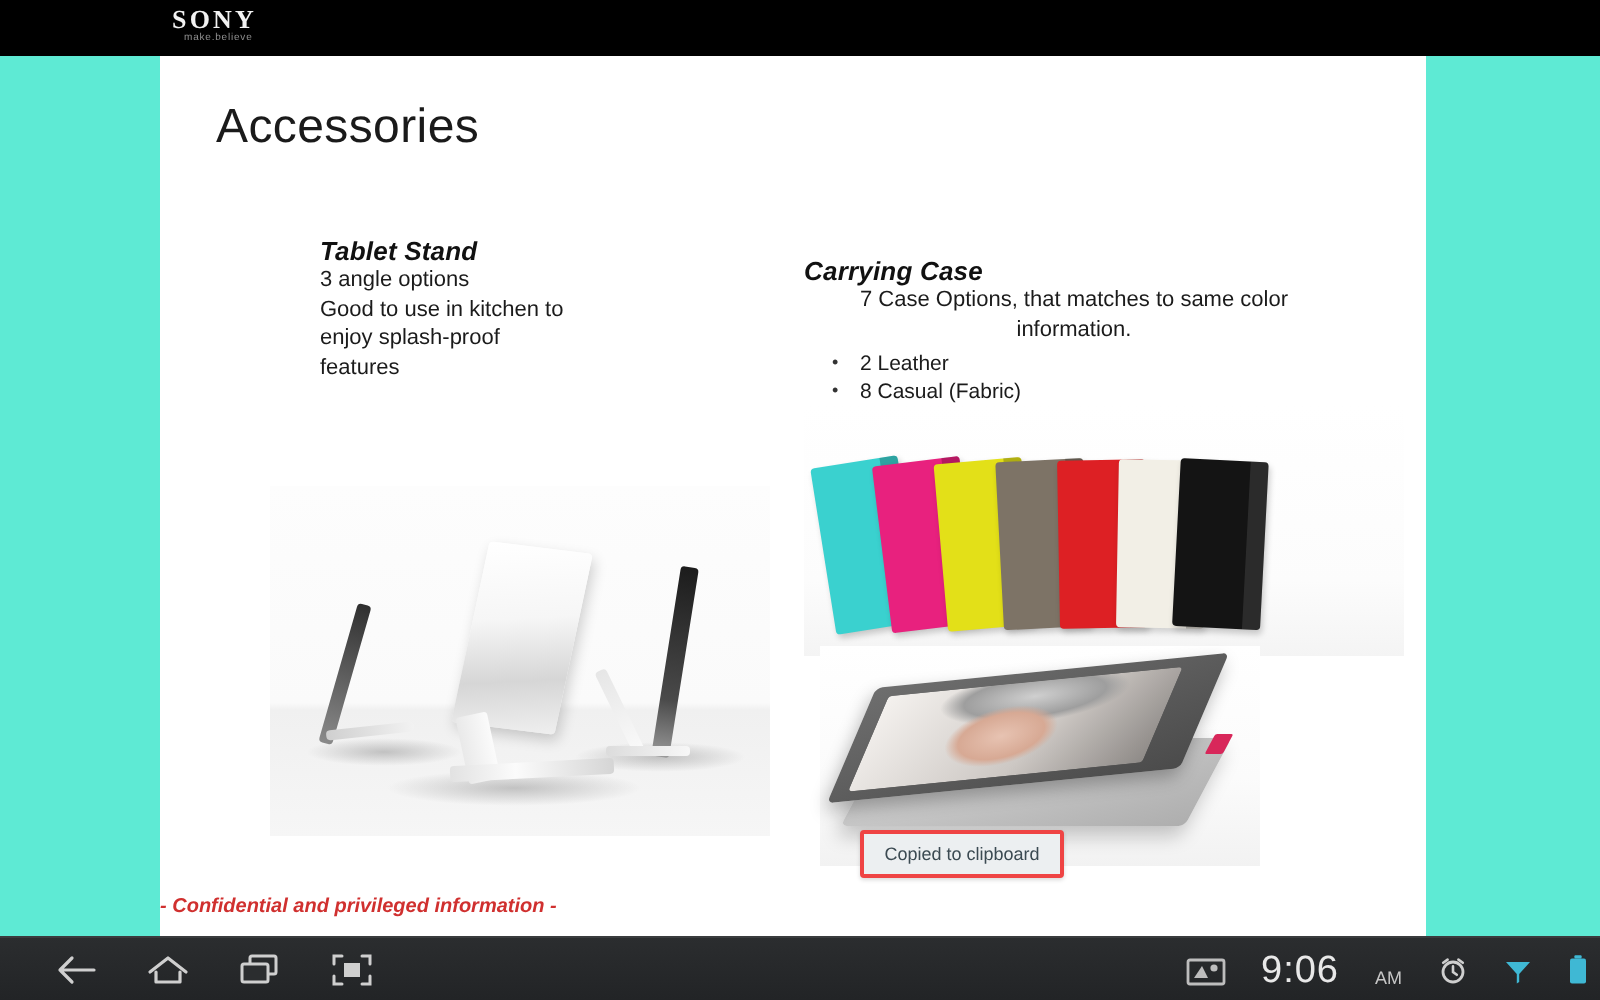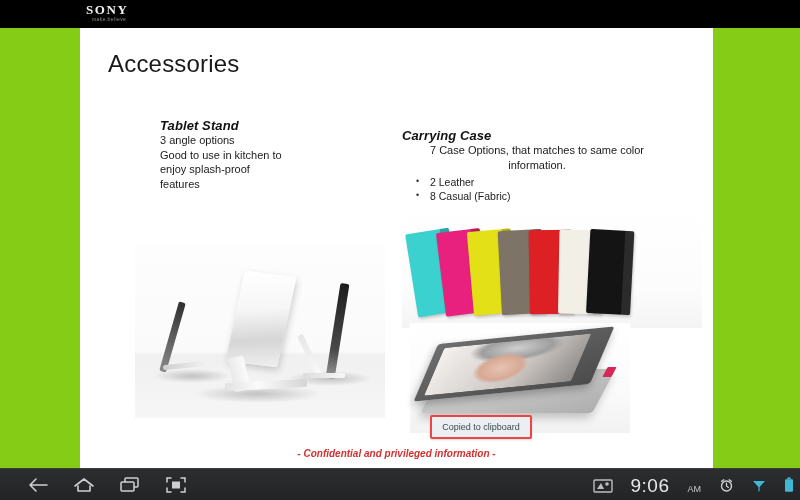--- a/index.html
+++ b/index.html
@@ -1,19 +1,19 @@
 <!DOCTYPE html>
 <html><head>
 <meta charset="utf-8">
 <style>
   * { margin:0; padding:0; box-sizing:border-box; }
   html,body { width:800px; height:500px; overflow:hidden; background:#000; }
   body { font-family:"Liberation Sans", sans-serif; }
 
-  #screen { position:relative; width:800px; height:500px; background:#84cc16;border-radius:18px; }
+  #screen { position:relative; width:800px; height:500px; background:#5eead4;border-radius:18px; }
 
   
   #brandbar { position:absolute; left:0; top:0; width:800px; height:28px; background:#000; }
   #sony-logo {
     position:absolute; left:86px; top:3px;
     color:#f2f2f2; font-family:"Liberation Serif", serif;
     font-size:13px; font-weight:bold; letter-spacing:1.6px;
     line-height:13px;
   }
   #sony-tagline {
@@ -100,21 +100,21 @@
   #toast {
     position:absolute; left:350px; top:387px; width:102px; height:24px;
     background:#eceff1; border:2px solid #ef4444; border-radius:2px;
     display:flex; align-items:center; justify-content:center;
     font-size:9px; color:#3b4a52;
     box-shadow:0 1px 2px rgba(0,0,0,.15);
   }
 
   
   #footer {
-    position:absolute; left:0; top:420px; width:633px; text-align:center;
+    position:absolute; left:0; top:420px; width:633px; text-align:left;
     font-size:10px; font-weight:bold; font-style:italic; color:#d0302f;
   }
 
   
   #navbar {
     position:absolute; left:0; bottom:0; width:800px; height:32px;
     background:linear-gradient(180deg,#2b2d2f 0%,#222426 100%);
     border-top:1px solid #3a3c3e;
   }
   .navbtn {

